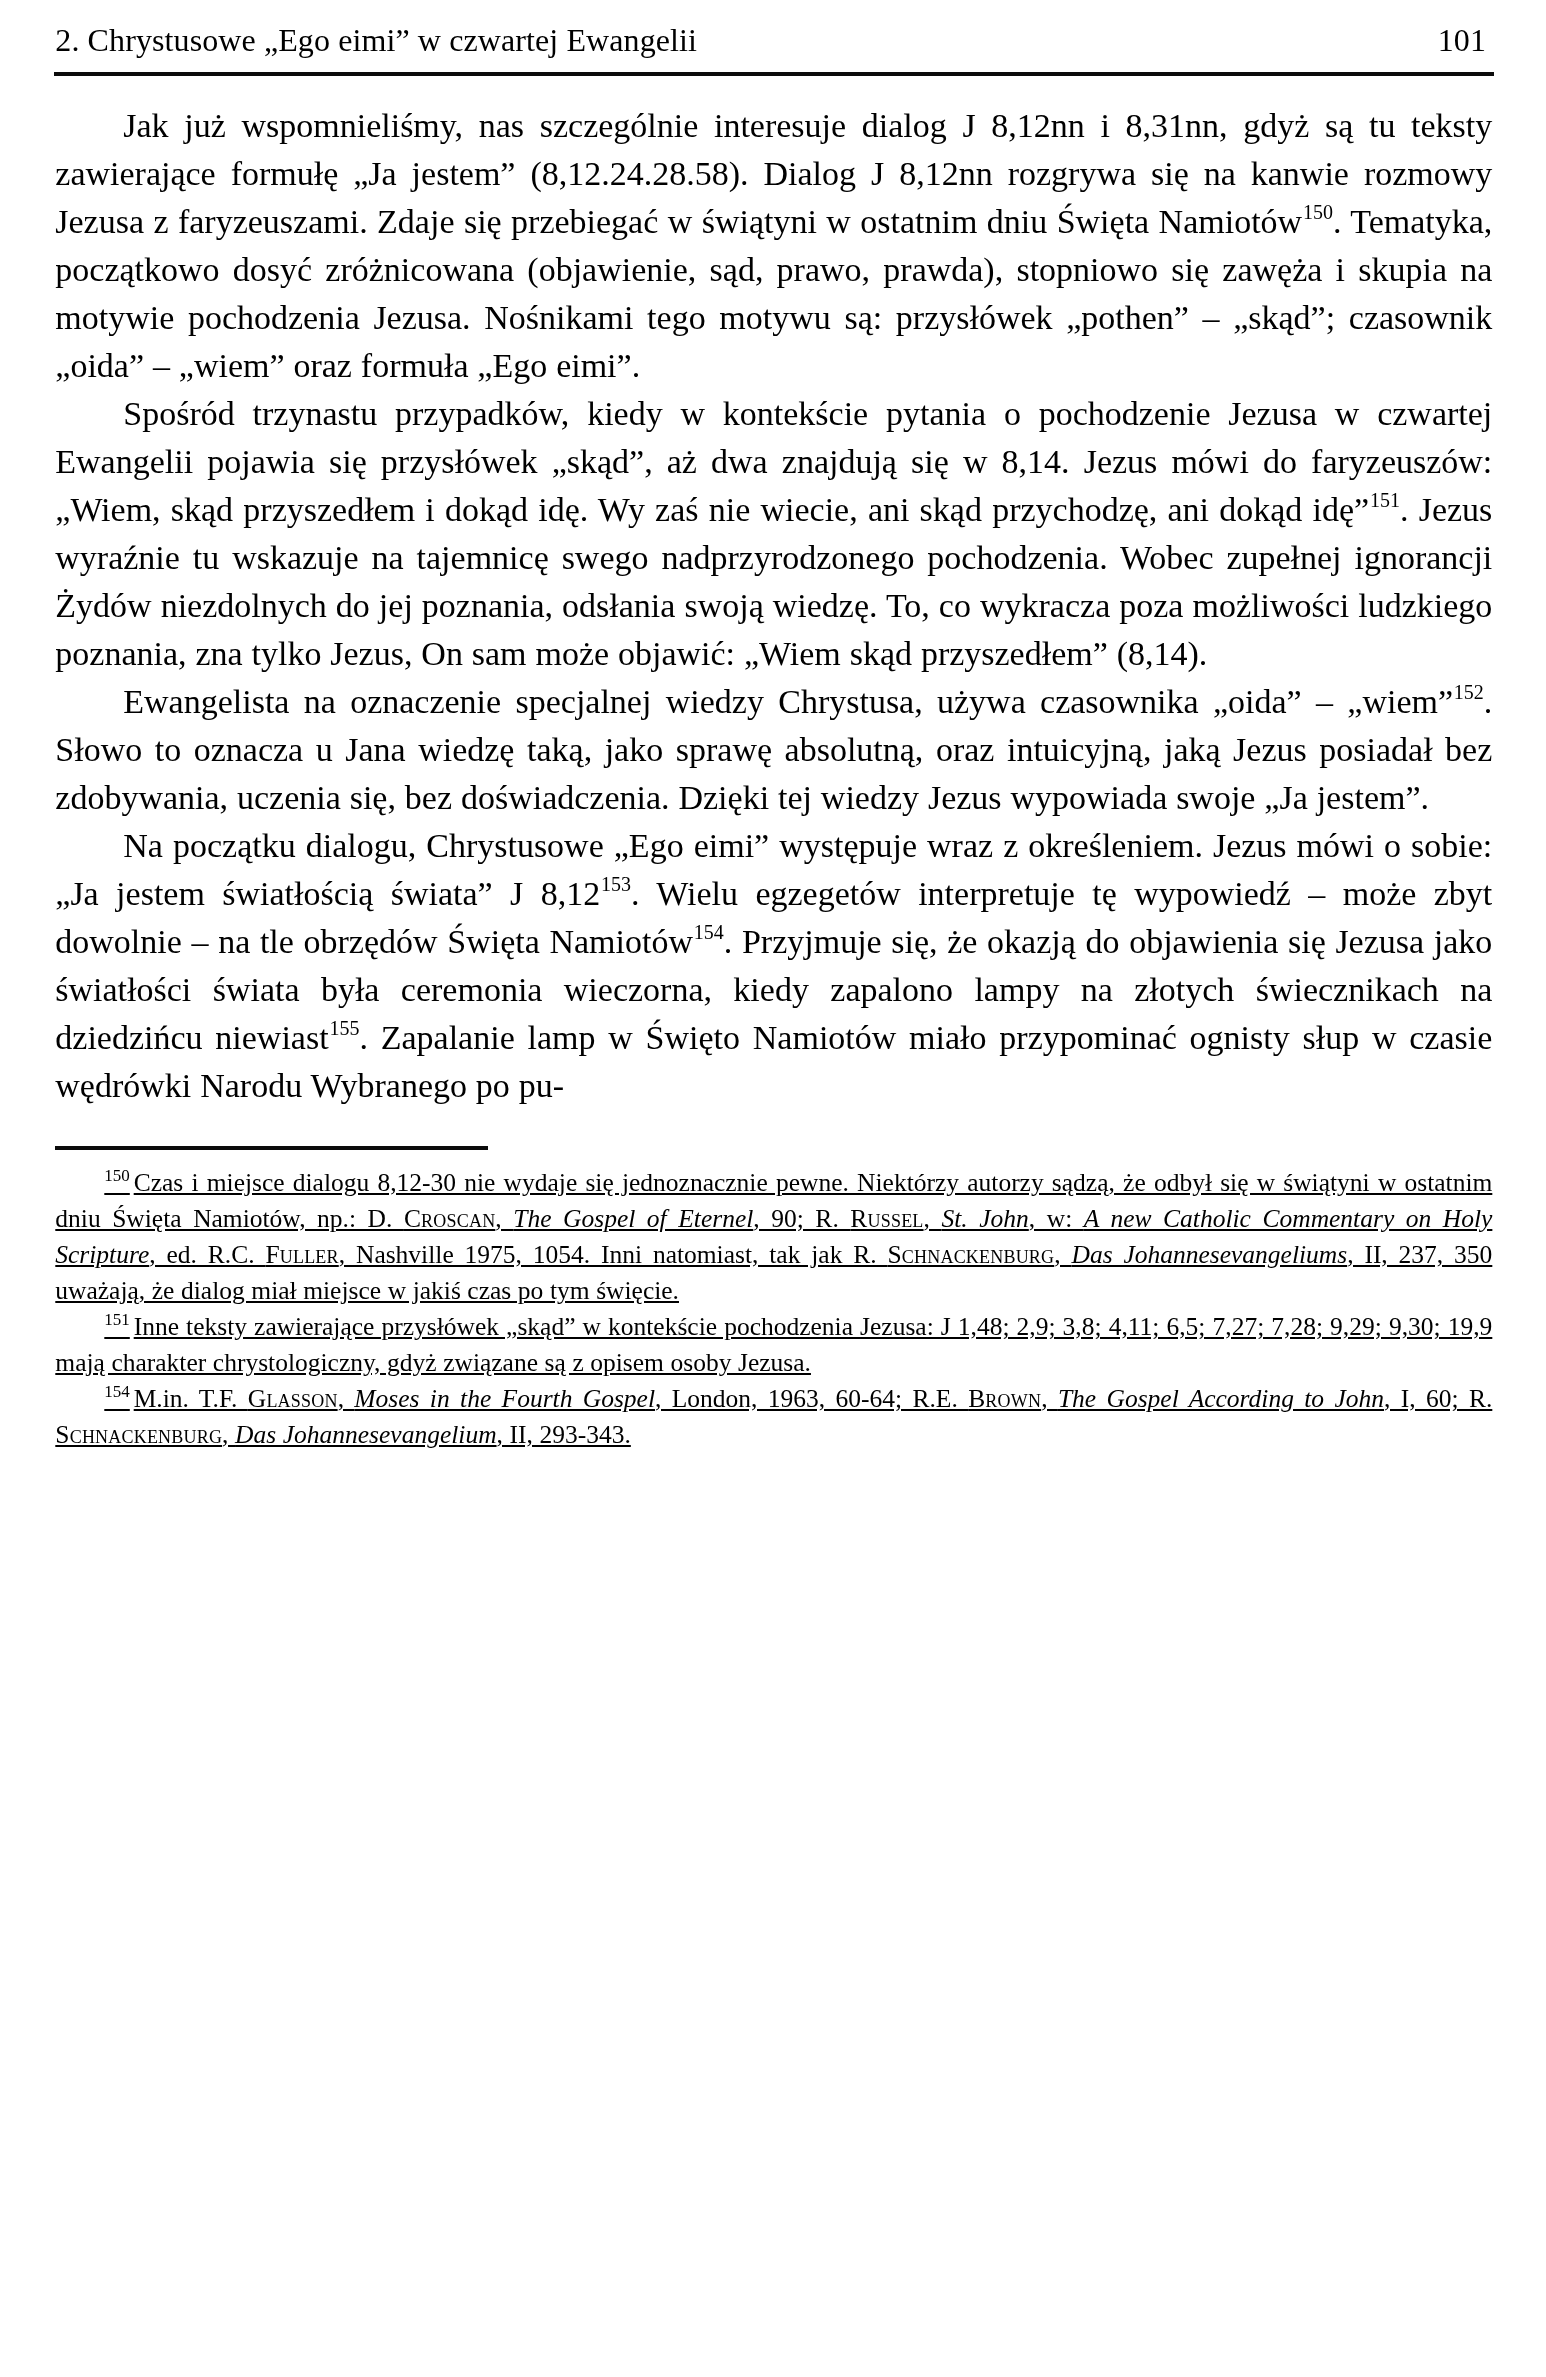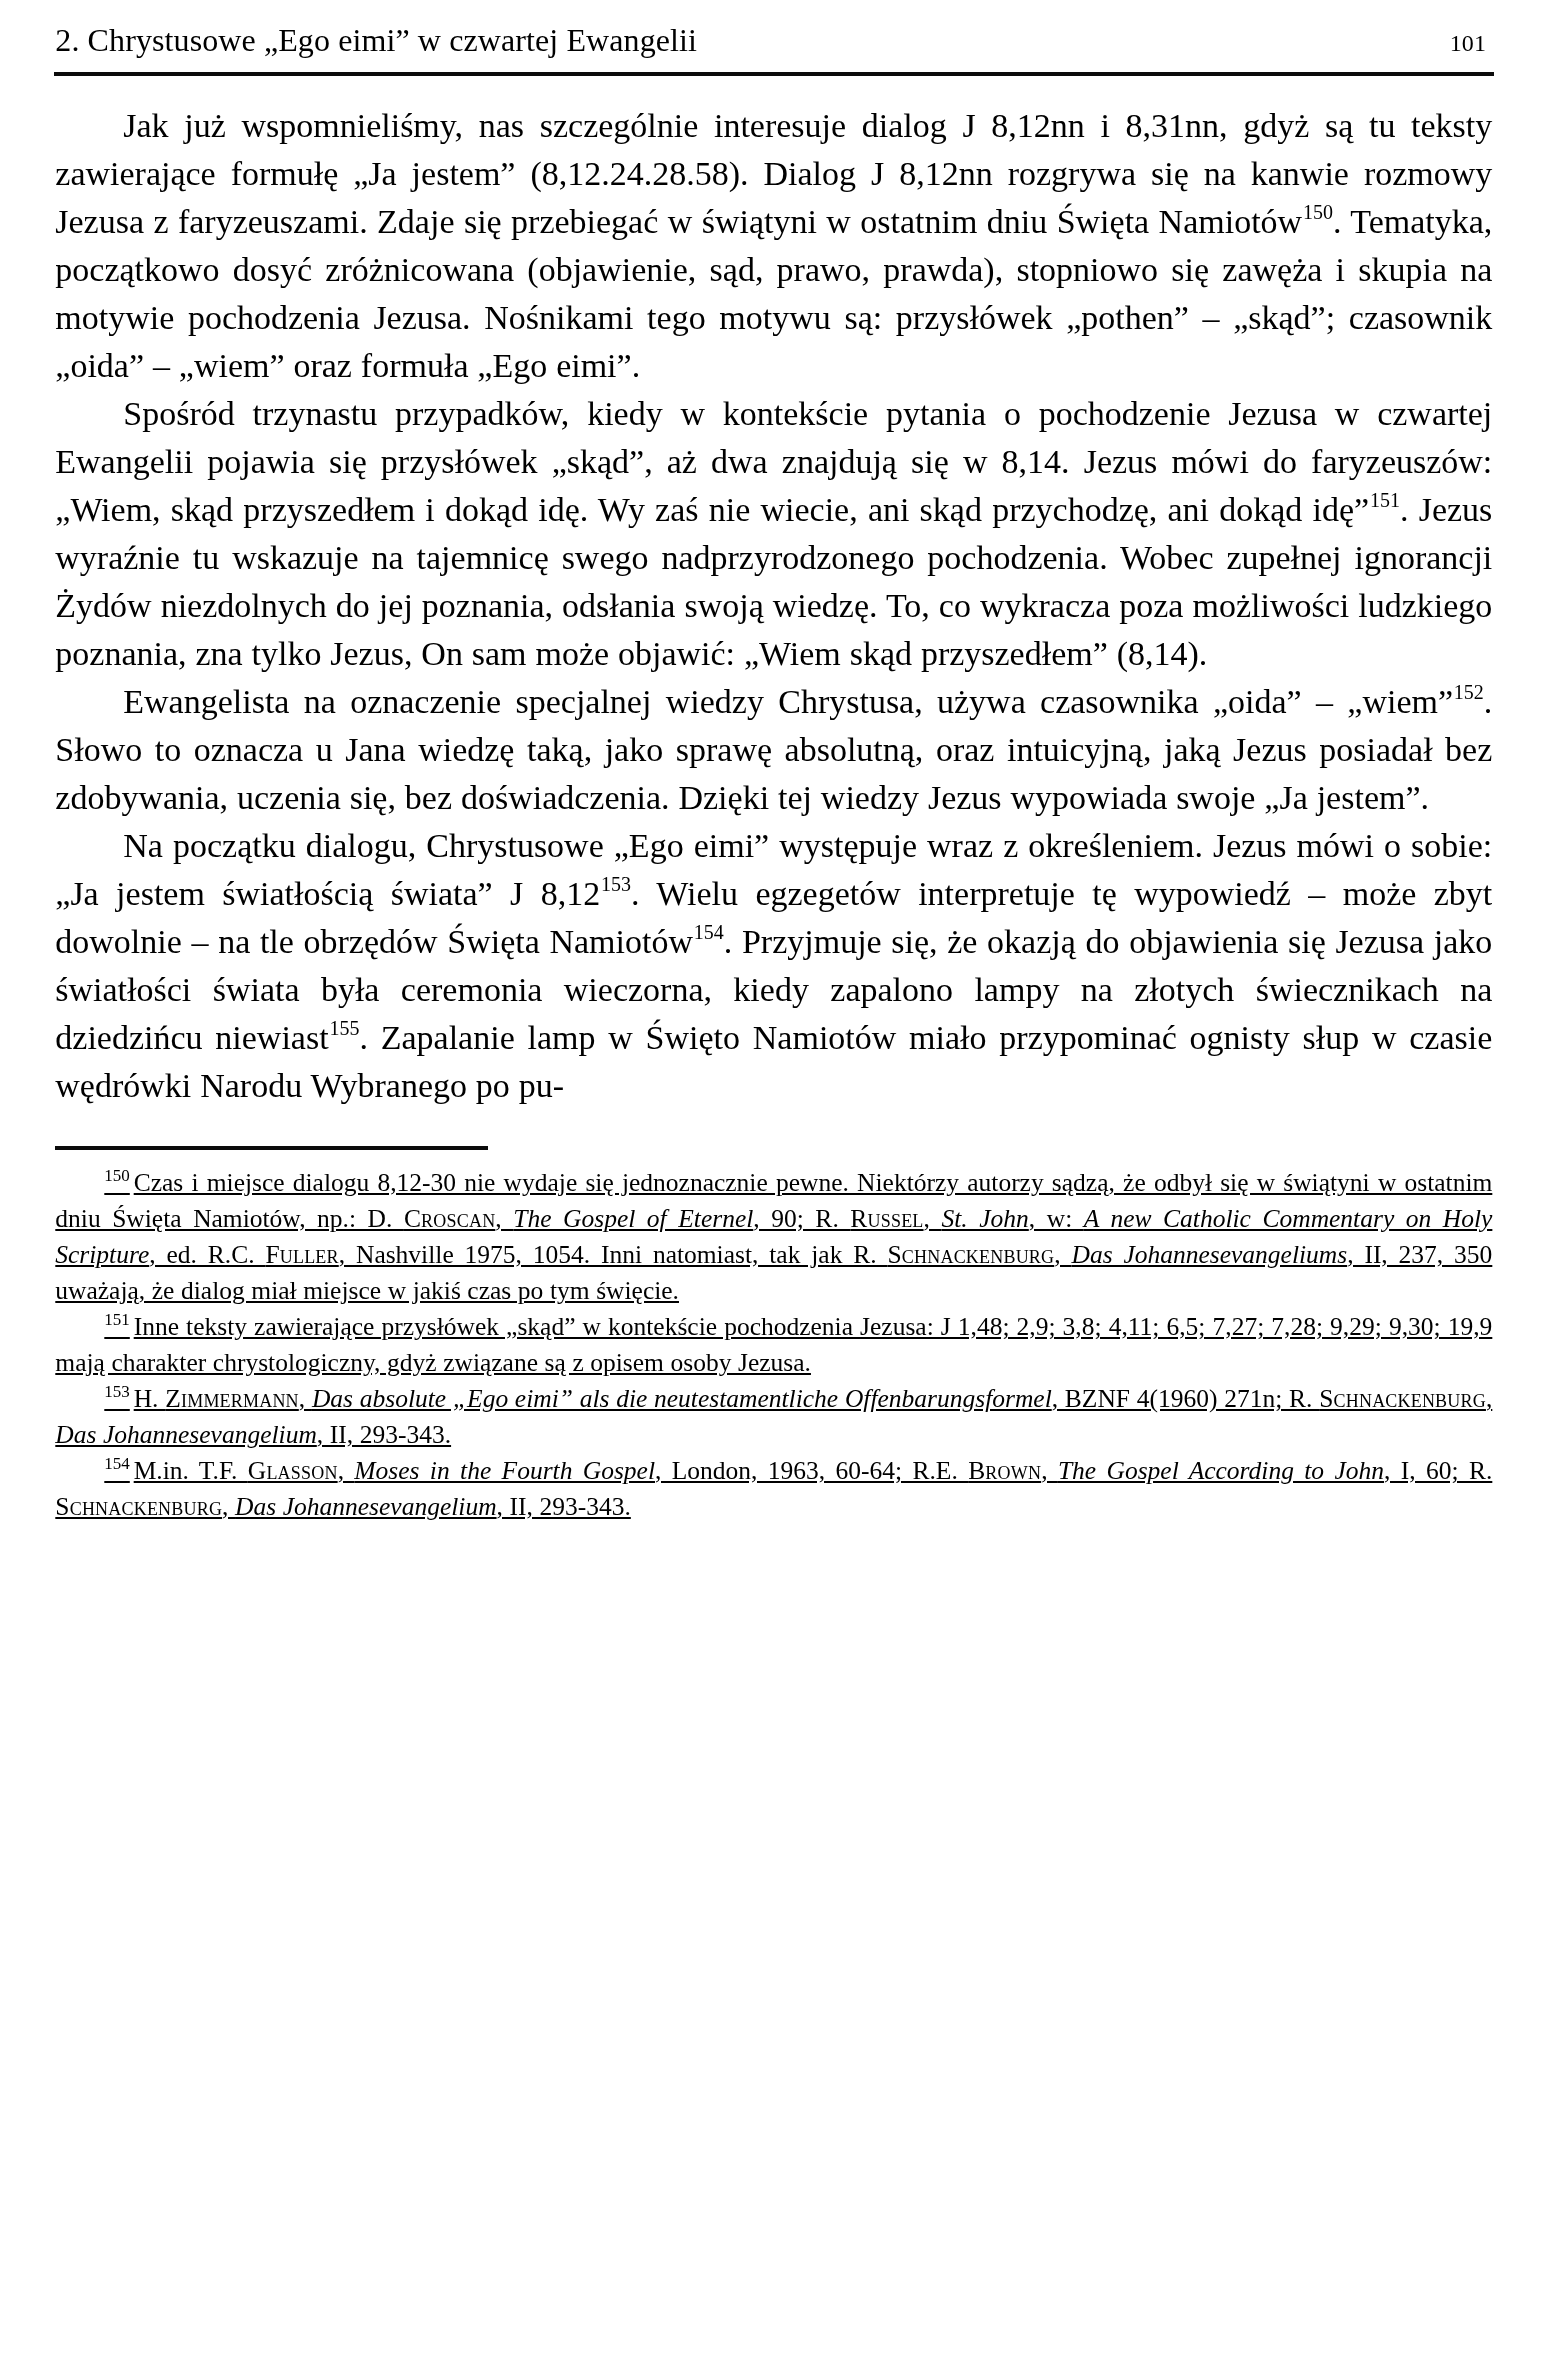--- a/index.html
+++ b/index.html
@@ -34,21 +34,21 @@
     align-items: baseline;
     justify-content: space-between;
     font-size: 32px;
     line-height: 1.1;
     padding-top: 23px;
     padding-left: 9.3px;
     padding-right: 14px;
     letter-spacing: 0.1px;
   }
   .runhead-title { white-space: nowrap; }
-  .runhead-folio { font-size: 24px; }
+  .runhead-folio { font-size: 32px; }
   .head-rule {
     margin-top: 14px;
     margin-left: 7.7px;
     margin-right: 6.2px;
     height: 3.9px;
     background: #0b0b0b;
   }
 
   
   .body-block {
@@ -124,20 +124,19 @@
         <p class="para" id="para-2">Spośród trzynastu przypadków, kiedy w kontekście pytania o pochodzenie Jezusa w czwartej Ewangelii pojawia się przysłówek „skąd”, aż dwa znajdują się w 8,14. Jezus mówi do faryzeuszów: „Wiem, skąd przyszedłem i dokąd idę. Wy zaś nie wiecie, ani skąd przychodzę, ani dokąd idę”<sup class="fnref">151</sup>. Jezus wyraźnie tu wskazuje na tajemnicę swego nadprzyrodzonego pochodzenia. Wobec zupełnej ignorancji Żydów niezdolnych do jej poznania, odsłania swoją wiedzę. To, co wykracza poza możliwości ludzkiego poznania, zna tylko Jezus, On sam może objawić: „Wiem skąd przyszedłem” (8,14).</p>
         <p class="para" id="para-3">Ewangelista na oznaczenie specjalnej wiedzy Chrystusa, używa czasownika „oida” – „wiem”<sup class="fnref">152</sup>. Słowo to oznacza u Jana wiedzę taką, jako sprawę absolutną, oraz intuicyjną, jaką Jezus posiadał bez zdobywania, uczenia się, bez doświadczenia. Dzięki tej wiedzy Jezus wypowiada swoje „Ja jestem”.</p>
         <p class="para" id="para-4">Na początku dialogu, Chrystusowe „Ego eimi” występuje wraz z określeniem. Jezus mówi o sobie: „Ja jestem światłością świata” J 8,12<sup class="fnref">153</sup>. Wielu egzegetów interpretuje tę wypowiedź – może zbyt dowolnie – na tle obrzędów Święta Namiotów<sup class="fnref">154</sup>. Przyjmuje się, że okazją do objawienia się Jezusa jako światłości świata była ceremonia wieczorna, kiedy zapalono lampy na złotych świecznikach na dziedzińcu niewiast<sup class="fnref">155</sup>. Zapalanie lamp w Święto Namiotów miało przypominać ognisty słup w czasie wędrówki Narodu Wybranego po pu-</p>
       </div>
 
     <div class="fn-area">
       <div class="fn-rule"></div>
       <div id="fn-list">
           <p class="fn" id="footnote-150"><sup class="fnnum">150</sup>Czas i miejsce dialogu 8,12-30 nie wydaje się jednoznacznie pewne. Niektórzy autorzy sądzą, że odbył się w świątyni w ostatnim dniu Święta Namiotów, np.: D. <span class="sc">Croscan</span>, <span class="it">The Gospel of Eternel</span>, 90; R. <span class="sc">Russel</span>, <span class="it">St. John</span>, w: <span class="it">A new Catholic Commentary on Holy Scripture</span>, ed. R.C. <span class="sc">Fuller</span>, Nashville 1975, 1054. Inni natomiast, tak jak R. <span class="sc">Schnackenburg</span>, <span class="it">Das Johannesevangeliums</span>, II, 237, 350 uważają, że dialog miał miejsce w jakiś czas po tym święcie.</p>
           <p class="fn" id="footnote-151"><sup class="fnnum">151</sup>Inne teksty zawierające przysłówek „skąd” w kontekście pochodzenia Jezusa: J 1,48; 2,9; 3,8; 4,11; 6,5; 7,27; 7,28; 9,29; 9,30; 19,9 mają charakter chrystologiczny, gdyż związane są z opisem osoby Jezusa.</p>
-          <p class="fn" id="footnote-153"><sup class="fnnum">153</sup>H. <span class="sc">Zimmermann</span>, <span class="it">Das absolute „Ego eimi” als die neutestamentliche Offenbarungsformel</span>, BZNF 4(1960) 271n; R. <span class="sc">Schnackenburg</span>, <span class="it">Das Johannesevangelium</span>, II, 293-343.</p>
           <p class="fn" id="footnote-154"><sup class="fnnum">154</sup>M.in. T.F. <span class="sc">Glasson</span>, <span class="it">Moses in the Fourth Gospel</span>, London, 1963, 60-64; R.E. <span class="sc">Brown</span>, <span class="it">The Gospel According to John</span>, I, 60; R. <span class="sc">Schnackenburg</span>, <span class="it">Das Johannesevangelium</span>, II, 293-343.</p>
         </div>
     </div>
 
   </div>
 </div>
 
 
 </body></html>

